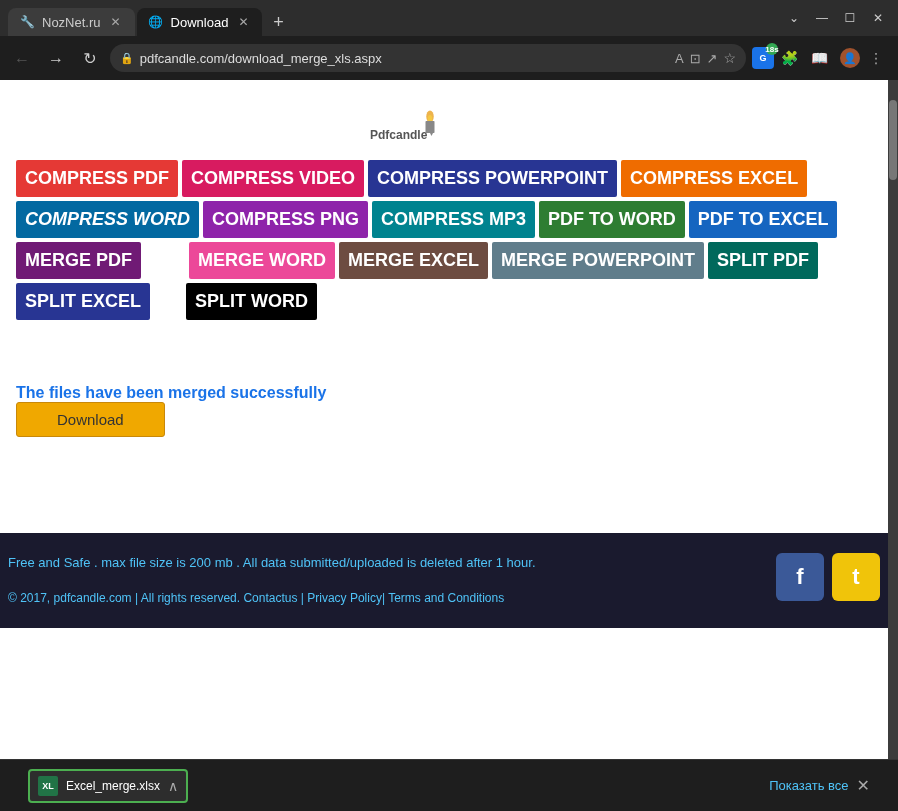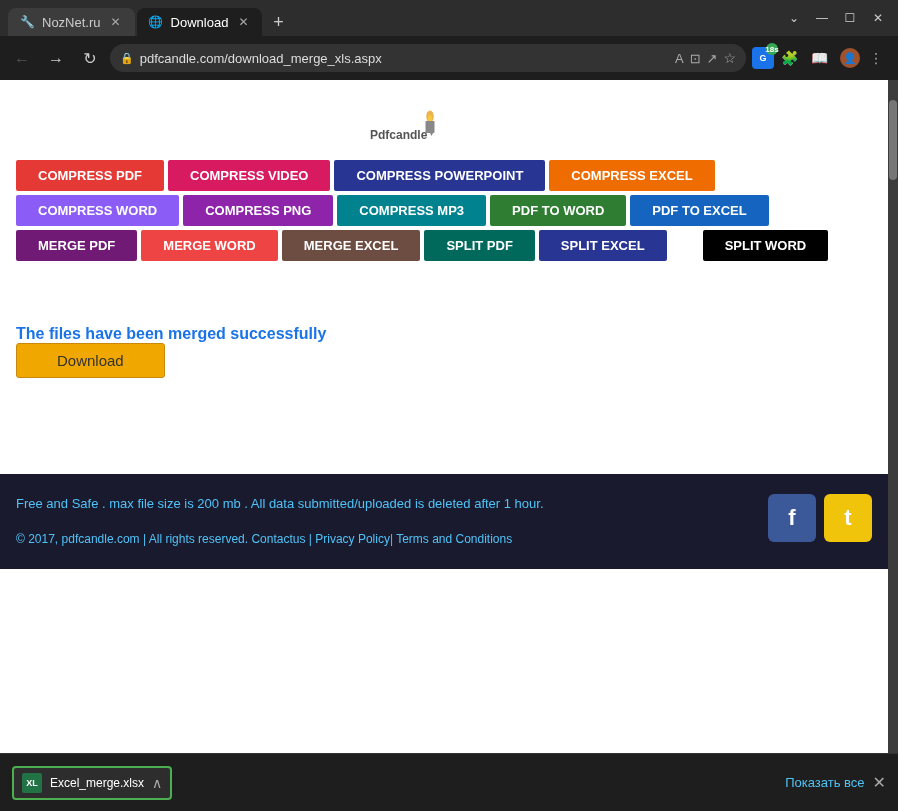--- a/index.html
+++ b/index.html
@@ -157,22 +157,22 @@
     }
     .logo-svg { width: 120px; }
 
     .nav-buttons {
       display: flex;
       flex-wrap: wrap;
       gap: 4px;
       margin-bottom: 4px;
     }
     .nav-btn-item {
-      padding: 8px 22px;
-      font-size: 13px;
+      padding: 8px 9px;
+      font-size: 18px;
       font-weight: bold;
       color: white;
       cursor: pointer;
       border: none;
       border-radius: 2px;
       white-space: nowrap;
     }
 
     .success-area {
       display: flex;
@@ -192,21 +192,21 @@
       color: #333;
       padding: 8px 40px;
       font-size: 15px;
       cursor: pointer;
       border-radius: 3px;
       font-weight: normal;
     }
 
     .footer {
       background: #1a1a2e;
-      padding: 20px 16px;
+      padding: 20px 8px;
       display: flex;
       align-items: flex-start;
       gap: 16px;
     }
     .footer-text-area { flex: 1; }
     .footer-link-text {
       color: #4fc3f7;
       font-size: 13px;
       line-height: 1.6;
     }
@@ -227,25 +227,25 @@
       font-size: 22px;
       font-weight: bold;
       color: white;
       cursor: pointer;
     }
     .social-fb { background: #3b5998; }
     .social-tw { background: #f0c40a; }
 
     
     .statusbar {
-      height: 58px;
+      height: 52px;
       background: #1e1e1e;
       display: flex;
       align-items: center;
-      padding: 0 12px;
+      padding: 0 28px;
       flex-shrink: 0;
       border-top: 1px solid #333;
     }
     .download-item {
       display: flex;
       align-items: center;
       gap: 8px;
       background: #2d2d2d;
       border: 2px solid #4caf50;
       border-radius: 4px;
@@ -354,28 +354,29 @@
 
           <text x="0" y="44" font-family="Arial" font-size="16" font-weight="bold" fill="#555">Pdfcandle</text>
         </svg>
       </div>
 
       <div class="nav-buttons" id="nav-buttons-container">
       <button class="nav-btn-item" style="background: rgb(229, 57, 53);">COMPRESS PDF</button>
           <button class="nav-btn-item" style="background: rgb(216, 27, 96);">COMPRESS VIDEO</button>
           <button class="nav-btn-item" style="background: rgb(40, 53, 147);">COMPRESS POWERPOINT</button>
           <button class="nav-btn-item" style="background: rgb(239, 108, 0);">COMPRESS EXCEL</button>
-          <button class="nav-btn-item" style="background: #8b5cf6;">COMPRESS WORD</button>
+          <button class="nav-btn-item" style="background: #0369a1; font-style: italic;">COMPRESS WORD</button>
           <button class="nav-btn-item" style="background: rgb(142, 36, 170);">COMPRESS PNG</button>
           <button class="nav-btn-item" style="background: rgb(0, 131, 143);">COMPRESS MP3</button>
           <button class="nav-btn-item" style="background: rgb(46, 125, 50);">PDF TO WORD</button>
           <button class="nav-btn-item" style="background: rgb(21, 101, 192);">PDF TO EXCEL</button>
           <button class="nav-btn-item" style="background: #701a75;">MERGE PDF</button>
-          <button class="nav-btn-item" style="background: #ef4444;">MERGE WORD</button>
+          <button class="nav-btn-item" style="background: #ec4899; margin-left: 44px;">MERGE WORD</button>
           <button class="nav-btn-item" style="background: rgb(109, 76, 65);">MERGE EXCEL</button>
+          <button class="nav-btn-item" style="background: rgb(96, 125, 139);">MERGE POWERPOINT</button>
           <button class="nav-btn-item" style="background: rgb(0, 105, 92);">SPLIT PDF</button>
           <button class="nav-btn-item" style="background: rgb(40, 53, 147);">SPLIT EXCEL</button>
           <button class="nav-btn-item" style="background: #000000; margin-left: 32px;">SPLIT WORD</button>
         </div>
 
       <div class="success-area">
         <div class="success-text">The files have been merged successfully</div>
         <button class="download-btn">Download</button>
       </div>
 

